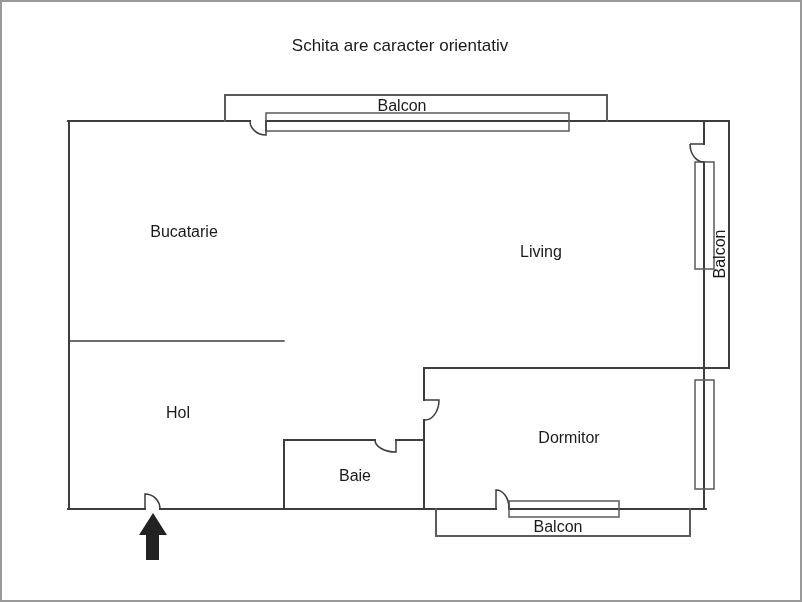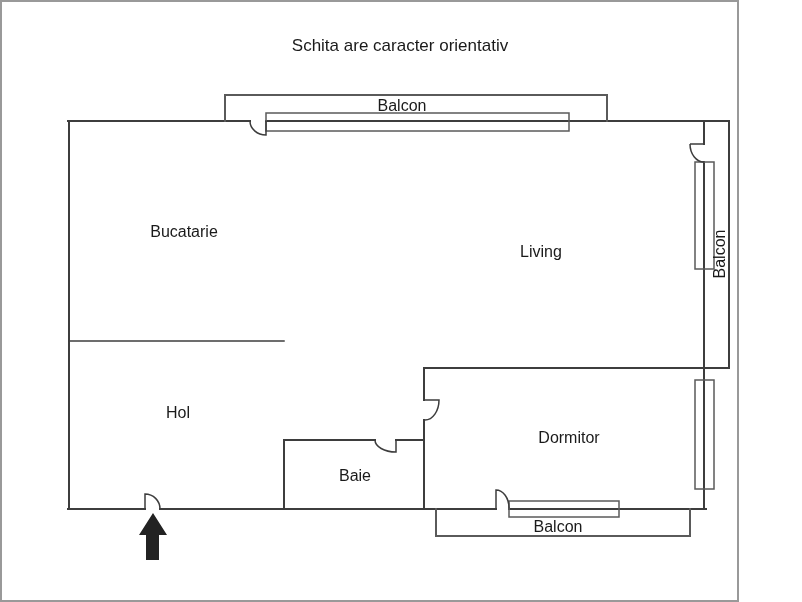--- a/index.html
+++ b/index.html
@@ -3,21 +3,21 @@
 <meta charset="utf-8">
 <style>
   html, body {
     margin: 0;
     padding: 0;
     background: #ffffff;
     font-family: "Liberation Sans", sans-serif;
   }
   .canvas {
     position: relative;
-    width: 739px;
+    width: 802px;
     height: 602px;
     box-sizing: border-box;
     border: 2px solid #999999;
     background: #ffffff;
     overflow: hidden;
   }
   .plan-svg {
     position: absolute;
     left: 0;
     top: 0;

